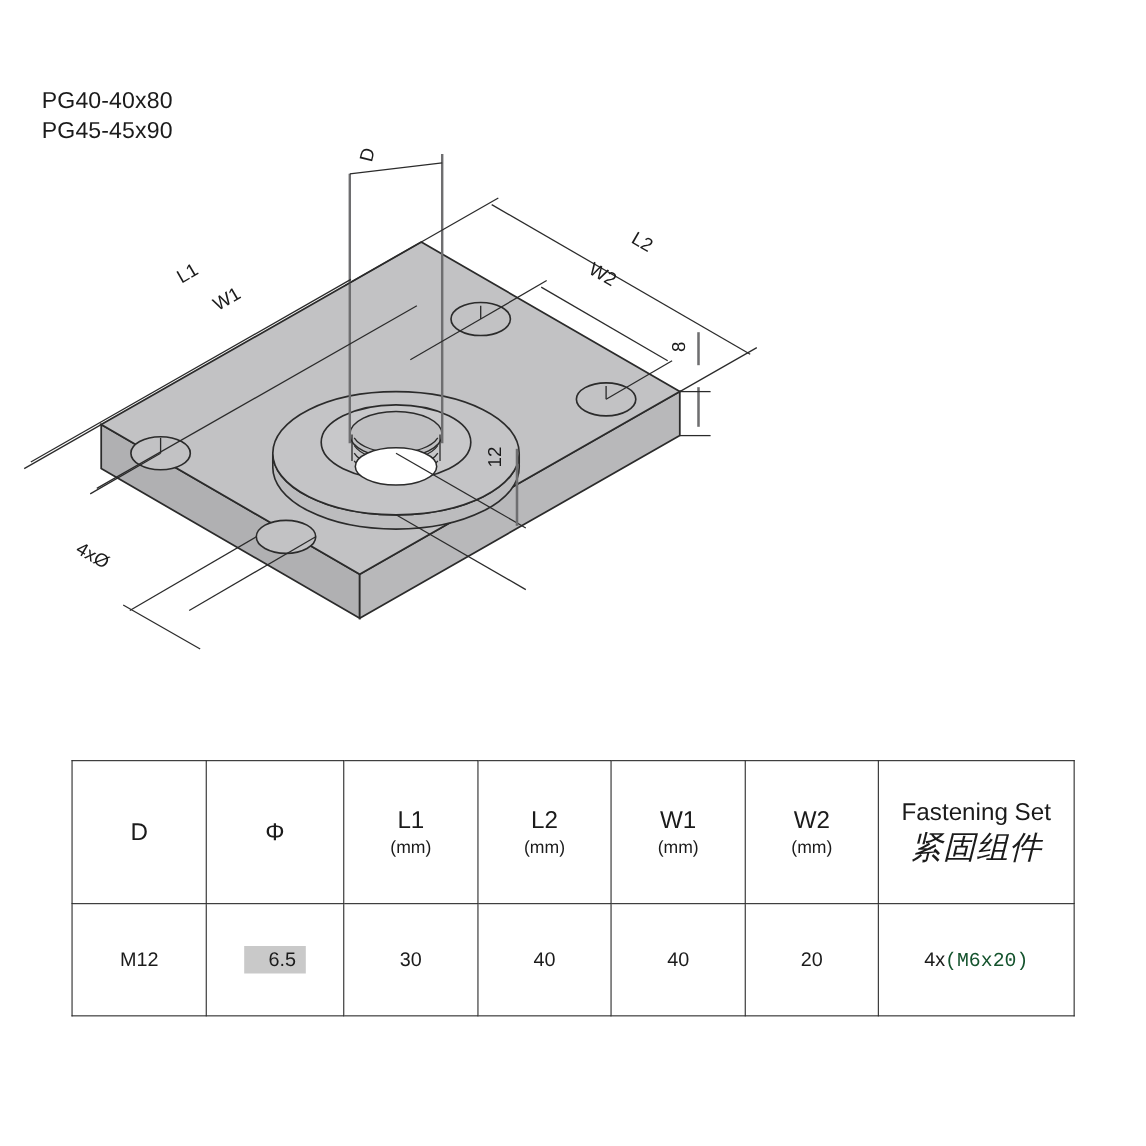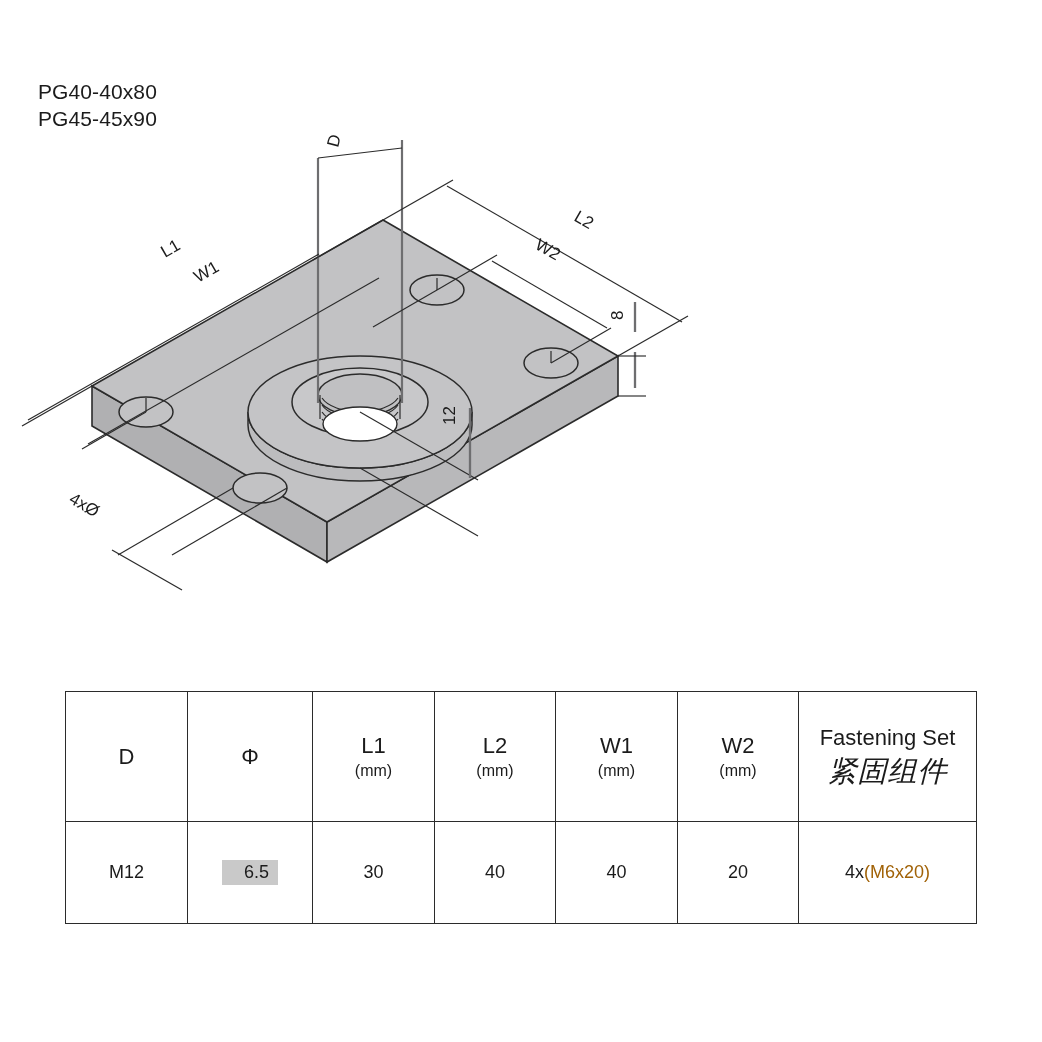--- a/index.html
+++ b/index.html
@@ -81,21 +81,21 @@
     font-size: 29px;
     letter-spacing: 1px;
     font-style: italic;
   }
   .highlight-val {
     display: inline-block;
     background: #c9c9c9;
     padding: 3px 9px 4px 22px;
     line-height: 1.05;
   }
-  .accent-txt { color: #a16207; }
+  .accent-txt { color: #14532d; font-family: Liberation Mono, monospace; }
 
   
   col.c-d   { width: 122px; }
   col.c-phi { width: 125px; }
   col.c-l1  { width: 122px; }
   col.c-l2  { width: 121px; }
   col.c-w1  { width: 122px; }
   col.c-w2  { width: 121px; }
   col.c-fs  { width: 178px; }
 

